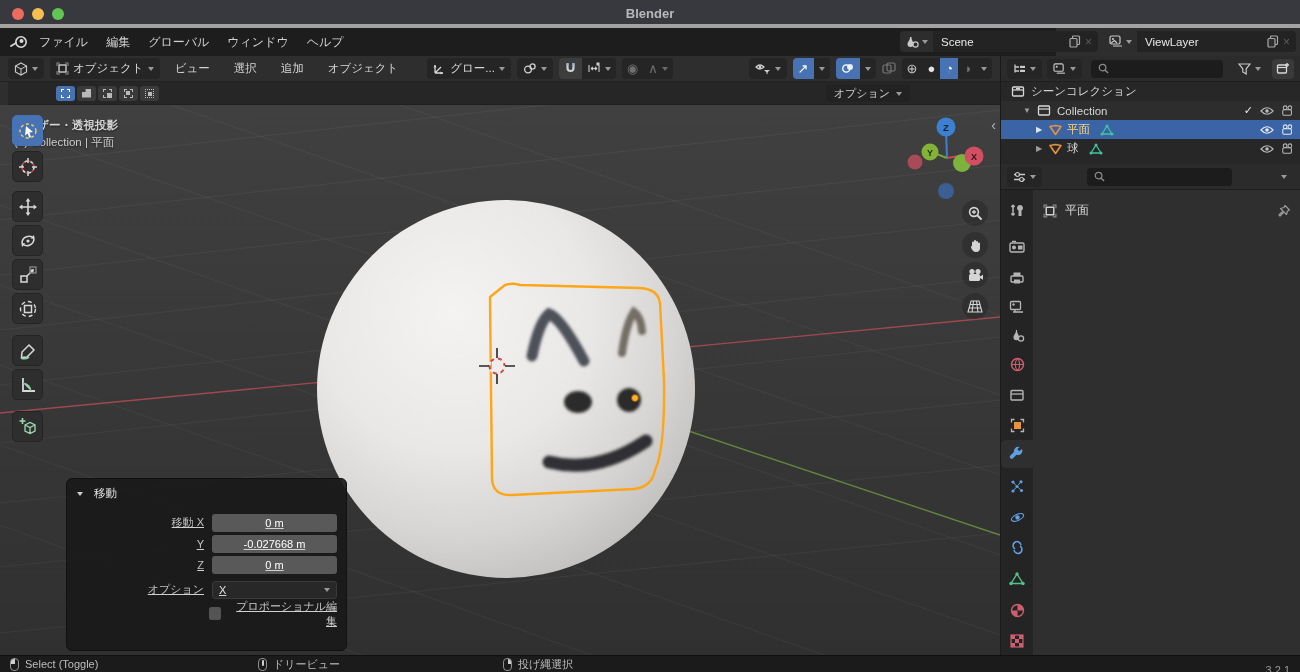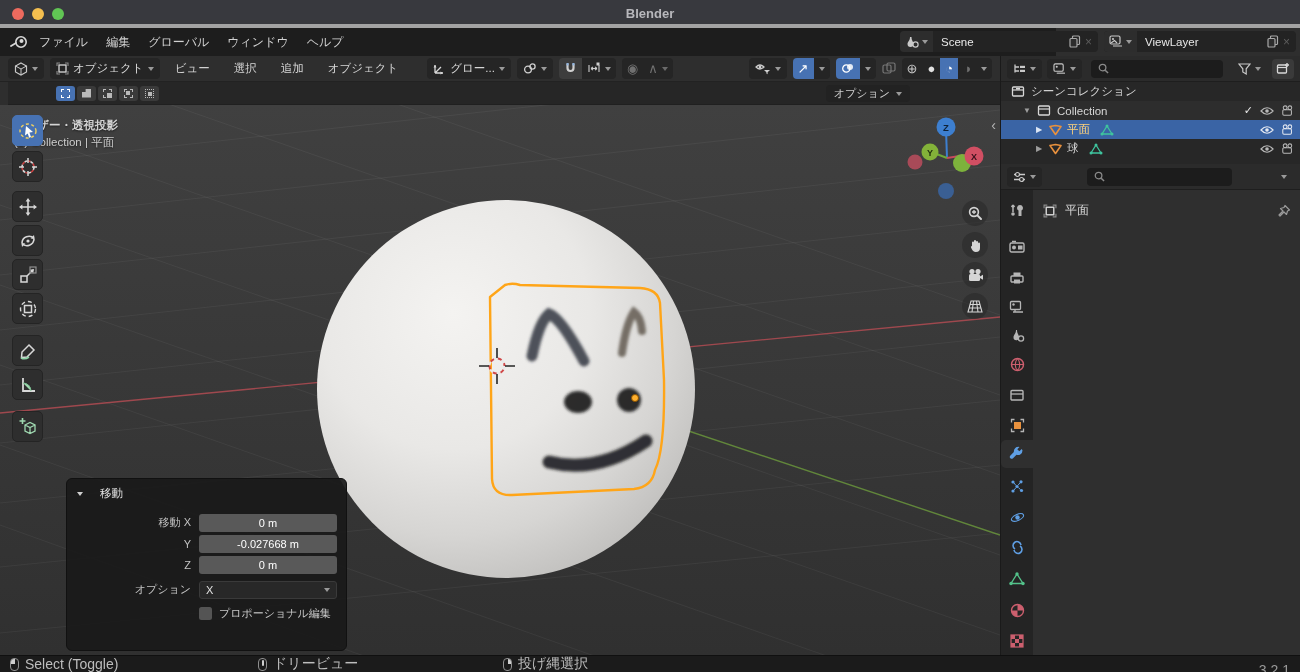--- a/index.html
+++ b/index.html
@@ -61,22 +61,22 @@
               display:flex; align-items:center; justify-content:center; }
   .tool-btn.active { background:#4772b3; border-color:#4772b3; }
 
   
   .navbtn { position:absolute; left:962px; width:26px; height:26px; border-radius:50%; background:rgba(40,40,40,.55);
             display:flex; align-items:center; justify-content:center; }
 
   
   .oppanel { position:absolute; left:66px; top:373px; width:281px; height:173px; background:rgba(26,26,26,.93);
              border:1px solid #111; border-radius:6px; font-size:11px; }
-  .op-hdr { display:flex; align-items:center; gap:17px; padding:7px 10px 6px; color:#e6e6e6; font-size:11.5px;font-family:Liberation Serif, serif; }
-  .op-row { display:flex; align-items:center; height:19px; margin:2px 9px 2px 0; }
+  .op-hdr { display:flex; align-items:center; gap:11px; padding:7px 10px 6px; color:#e6e6e6; font-size:11.5px;font-family:Liberation Serif, serif; }
+  .op-row { display:flex; align-items:center; height:19px; margin:2px 9px 2px 13px;text-decoration:underline; }
   .op-label { width:132px; text-align:right; padding-right:8px; color:#c4c4c4; }
   .op-field { flex:1; height:18px; background:#595959; border-radius:3px; color:#fff; text-align:center; line-height:18px; }
   .op-drop  { flex:1; height:18px; background:#282828; border:1px solid #3a3a3a; border-radius:3px; color:#e2e2e2;
               display:flex; align-items:center; padding:0 6px; gap:5px; }
   .op-drop .spacer { flex:1; }
   .op-check { width:13px; height:13px; background:#545454; border-radius:2.5px; margin-right:7px; }
 
   
   .rightcol { left:1000px; top:56px; width:300px; height:599px; background:#272727; border-left:1px solid #1a1a1a; }
   .panel-hdr { display:flex; align-items:center; height:26px; background:#2b2b2b; border-bottom:1px solid #1e1e1e; padding:0 6px; gap:5px; }
@@ -93,21 +93,21 @@
   .ptab { position:absolute; left:0; width:32px; height:28px; display:flex; align-items:center; justify-content:center; }
   .ptab.active { background:#2f2f2f; border-radius:5px 0 0 5px; }
   .pcontent { position:absolute; left:32px; top:26px; width:268px; height:465px; }
   .breadcrumb { display:flex; align-items:center; gap:8px; padding:12px 10px 0 10px; font-size:12px; color:#dadada; }
   .addmod { margin:14px 10px 0 8px; height:22px; background:#282828; border:1px solid #3d3d3d; border-radius:4px;
             display:flex; align-items:center; padding:0 8px; font-size:11.5px; color:#e0e0e0; }
   .addmod .spacer { flex:1; }
 
   
   .statusbar { left:0; top:655px; width:1300px; height:17px; background:#1b1b1b; border-top:1px solid #101010;
-               display:flex; align-items:center; font-size:14px; color:#bdbdbd; }
+               display:flex; align-items:center; font-size:11px; color:#bdbdbd; }
   .sb-item { display:flex; align-items:center; gap:6px; position:absolute; }
   .mouse { width:9px; height:13px; border:1px solid #8f8f8f; border-radius:4px; position:relative; display:inline-block; }
   .mouse i { position:absolute; background:#cfcfcf; }
   .mouse.lmb i { left:0px; top:0px; width:3.5px; height:5px; border-radius:3px 0 0 0; }
   .mouse.mmb i { left:2.5px; top:1px; width:2.5px; height:6px; border-radius:1px; }
   .mouse.rmb i { right:0px; top:0px; width:3.5px; height:5px; border-radius:0 3px 0 0; }
   .version { position:absolute; right:10px; color:#999;margin-top:12px; }
 
   svg { display:block; }
   .nosel { user-select:none; }

